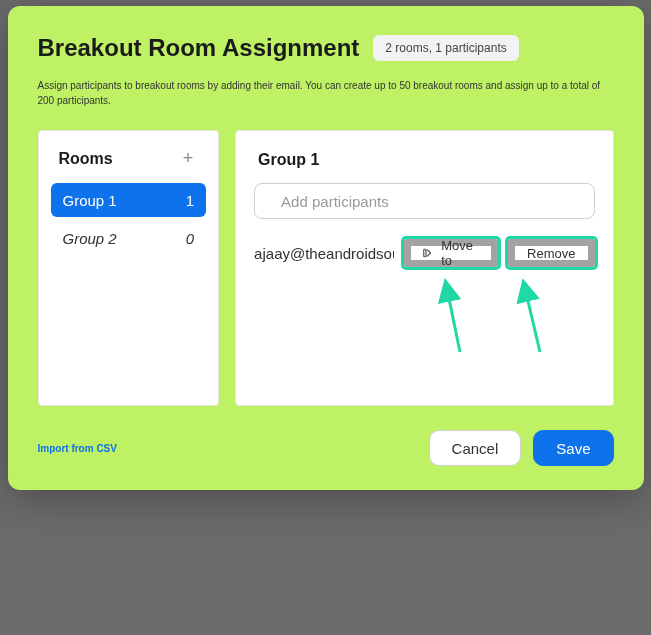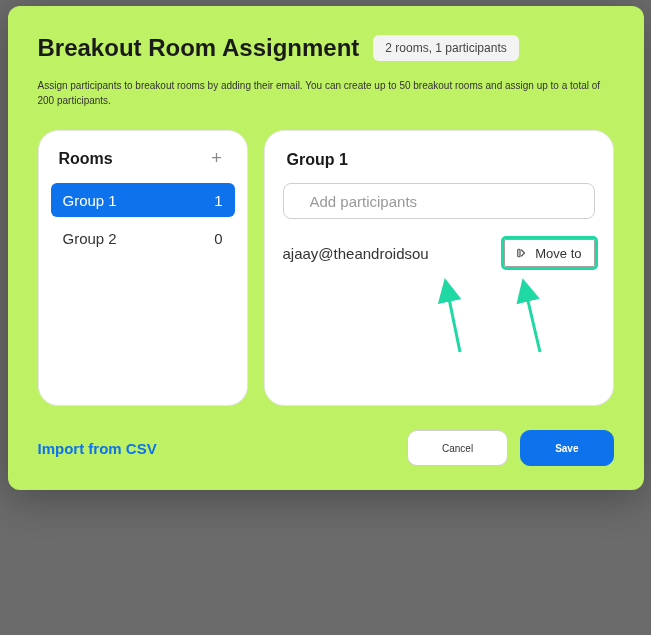--- a/index.html
+++ b/index.html
@@ -30,21 +30,21 @@
     background: #f3f3f3; color: #444;
     border-radius: 6px; padding: 6px 12px;
     font-size: 12px;
   }
   .desc { font-size: 10px; color: #333; line-height: 1.5; }
   .panels {
     display: flex; gap: 16px; margin-top: 22px; flex: 1 1 auto;
     min-height: 0;
   }
   .panel {
-    border: 1px solid #e4e4e4; border-radius: 20px;
+    border: 1px solid #e4e4e4; border-radius: 4px;
     background: #fff;
     display: flex; flex-direction: column;
   }
   .panel-left { width: 210px; padding: 18px 12px; }
   .panel-right { flex: 1; padding: 18px 18px; }
   .left-head {
     display: flex; justify-content: space-between; align-items: center;
     padding: 0 8px 14px 8px;
   }
   .left-head h2 { font-size: 16px; font-weight: 700; color: #1a1a1a; }
@@ -52,21 +52,21 @@
     width: 20px; height: 20px; line-height: 18px;
     color: #888; font-size: 18px; text-align: center;
     border-radius: 4px; cursor: pointer;
   }
   .room-row {
     display: flex; justify-content: space-between; align-items: center;
     height: 34px; padding: 0 12px;
     border-radius: 6px; font-size: 15px;
     cursor: pointer;
   }
-  .room-row + .room-row { margin-top: 4px; }
+  .room-row + .room-row { margin-top: 4px; font-style: italic; }
   .room-row.active { background: #0e72ed; color: #fff; }
   .room-row:not(.active) { color: #333; }
   .room-count { font-variant-numeric: tabular-nums; }
   .right-head { font-size: 16px; font-weight: 700; color: #1a1a1a; margin: 2px 0 14px 4px; }
   .input {
     width: 100%; height: 36px;
     border: 1px solid #cfcfcf; border-radius: 8px;
     padding: 0 26px; font-size: 15px;
     color: #333; background: #fff;
   }
@@ -76,50 +76,50 @@
     margin-top: 20px; gap: 10px;
   }
   .email {
     font-size: 15px; color: #333;
     white-space: nowrap; overflow: hidden; text-overflow: clip;
     max-width: 150px;
   }
   .row-actions { display: flex; gap: 10px; }
   .pill-btn {
     height: 28px; padding: 0 12px;
-    border: 1px solid #a3a3a3; border-radius: 8px;
+    border: 7px solid #a3a3a3; border-radius: 8px;
     background: #fff; color: #333;
     font-size: 13px;
     display: inline-flex; align-items: center; gap: 6px;
     cursor: pointer;
     position: relative;
   }
   .highlight-box {
     outline: 3px solid #1fd8a4;
     outline-offset: 0;
     border-radius: 2px;
   }
   .moveto-icon { width: 12px; height: 12px; display: inline-block; }
   .footer {
     display: flex; justify-content: space-between; align-items: center;
     margin-top: 24px;
   }
   .import-link {
-    color: #0e72ed; font-size: 15px; font-weight: 600;
+    color: #0e72ed; font-size: 10px; font-weight: 600;
     cursor: pointer;
   }
   .footer-actions { display: flex; gap: 12px; }
   .btn {
-    height: 36px; padding: 0 34px;
-    border-radius: 10px; font-size: 10px;
+    height: 36px; padding: 0 22px;
+    border-radius: 10px; font-size: 15px;
     display: inline-flex; align-items: center;
     cursor: pointer;
   }
   .btn-secondary { background: #fff; border: 1px solid #cfcfcf; color: #333; }
-  .btn-primary { background: #0e72ed; border: 1px solid #0e72ed; color: #fff; font-weight: bold; }
+  .btn-primary { background: #0e72ed; border: 1px solid #0e72ed; color: #fff; }
   .annot { position: absolute; pointer-events: none; }
 </style>
 </head>
 <body>
 
 <div class="backdrop">
   <div class="modal" style="position:relative;">
 
     <div class="header-row">
       <h1 class="title">Breakout Room Assignment</h1>
@@ -152,20 +152,23 @@
           <span class="email">ajaay@theandroidsou</span>
           <div class="row-actions">
             <span class="pill-btn highlight-box">
               <span class="moveto-icon">
                 <svg viewBox="0 0 16 16" width="12" height="12" fill="none" stroke="#555" stroke-width="1.6" stroke-linecap="round" stroke-linejoin="round">
                   <polyline points="6,4 10,8 6,12"></polyline>
                   <rect x="1" y="3" width="3" height="10" rx="1"></rect>
                 </svg>
               </span>
               <span>Move to</span>
+            </span>
+            <span class="pill-btn highlight-box">
+              <span>Remove</span>
             </span>
           </div>
         </div>
       </div>
 
     </div>
 
     <div class="footer">
       <span class="import-link">Import from CSV</span>
       <div class="footer-actions">

